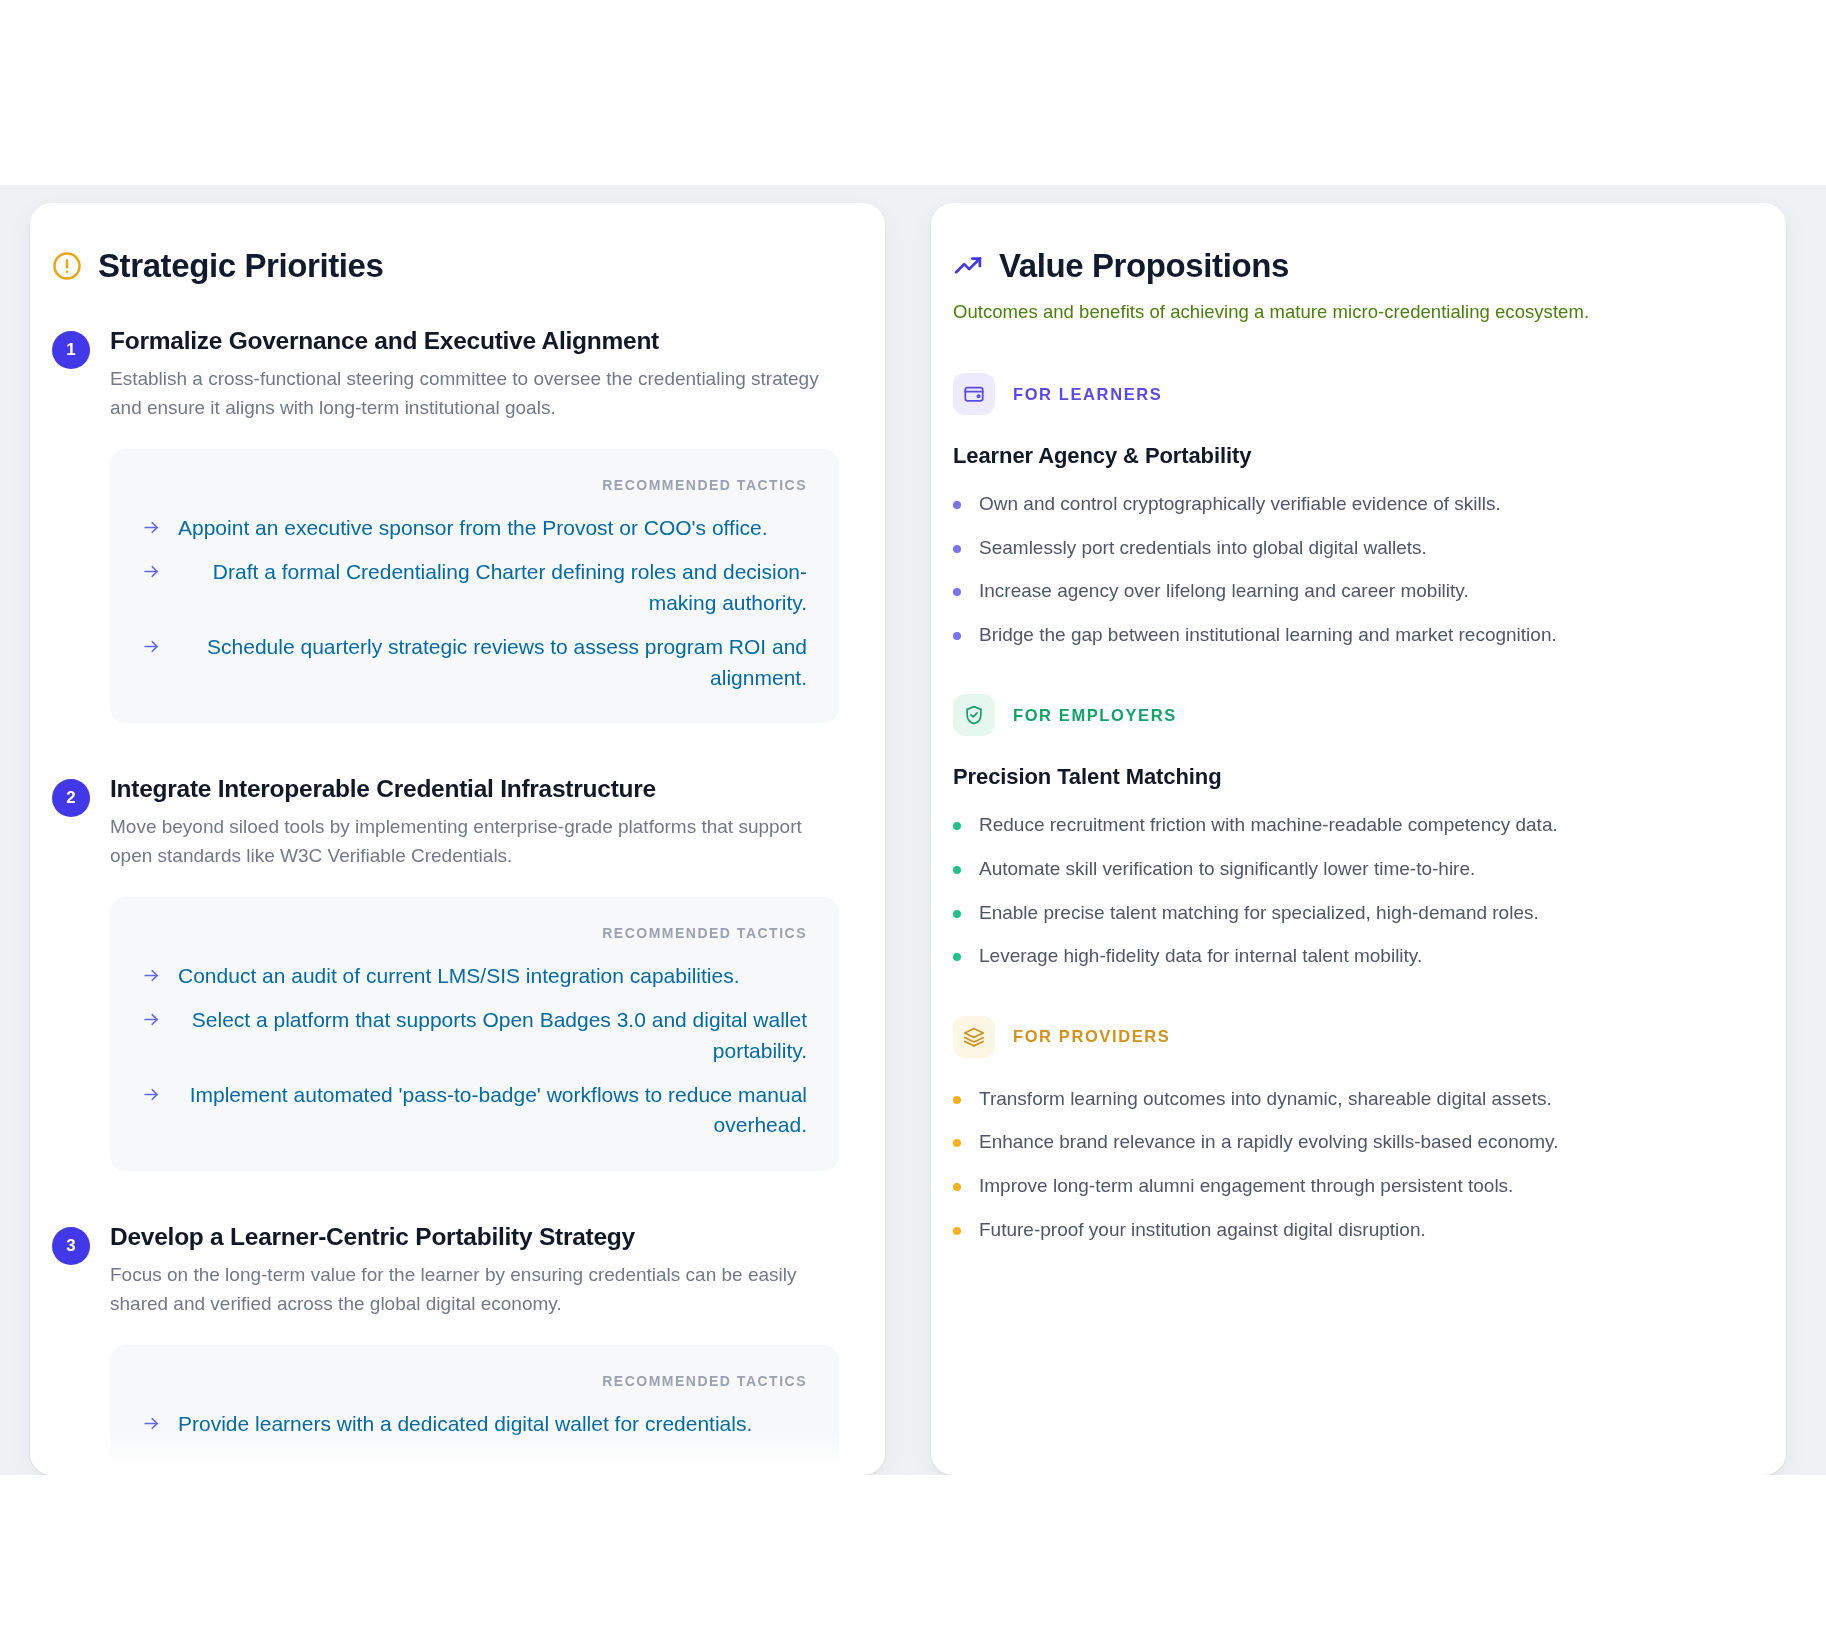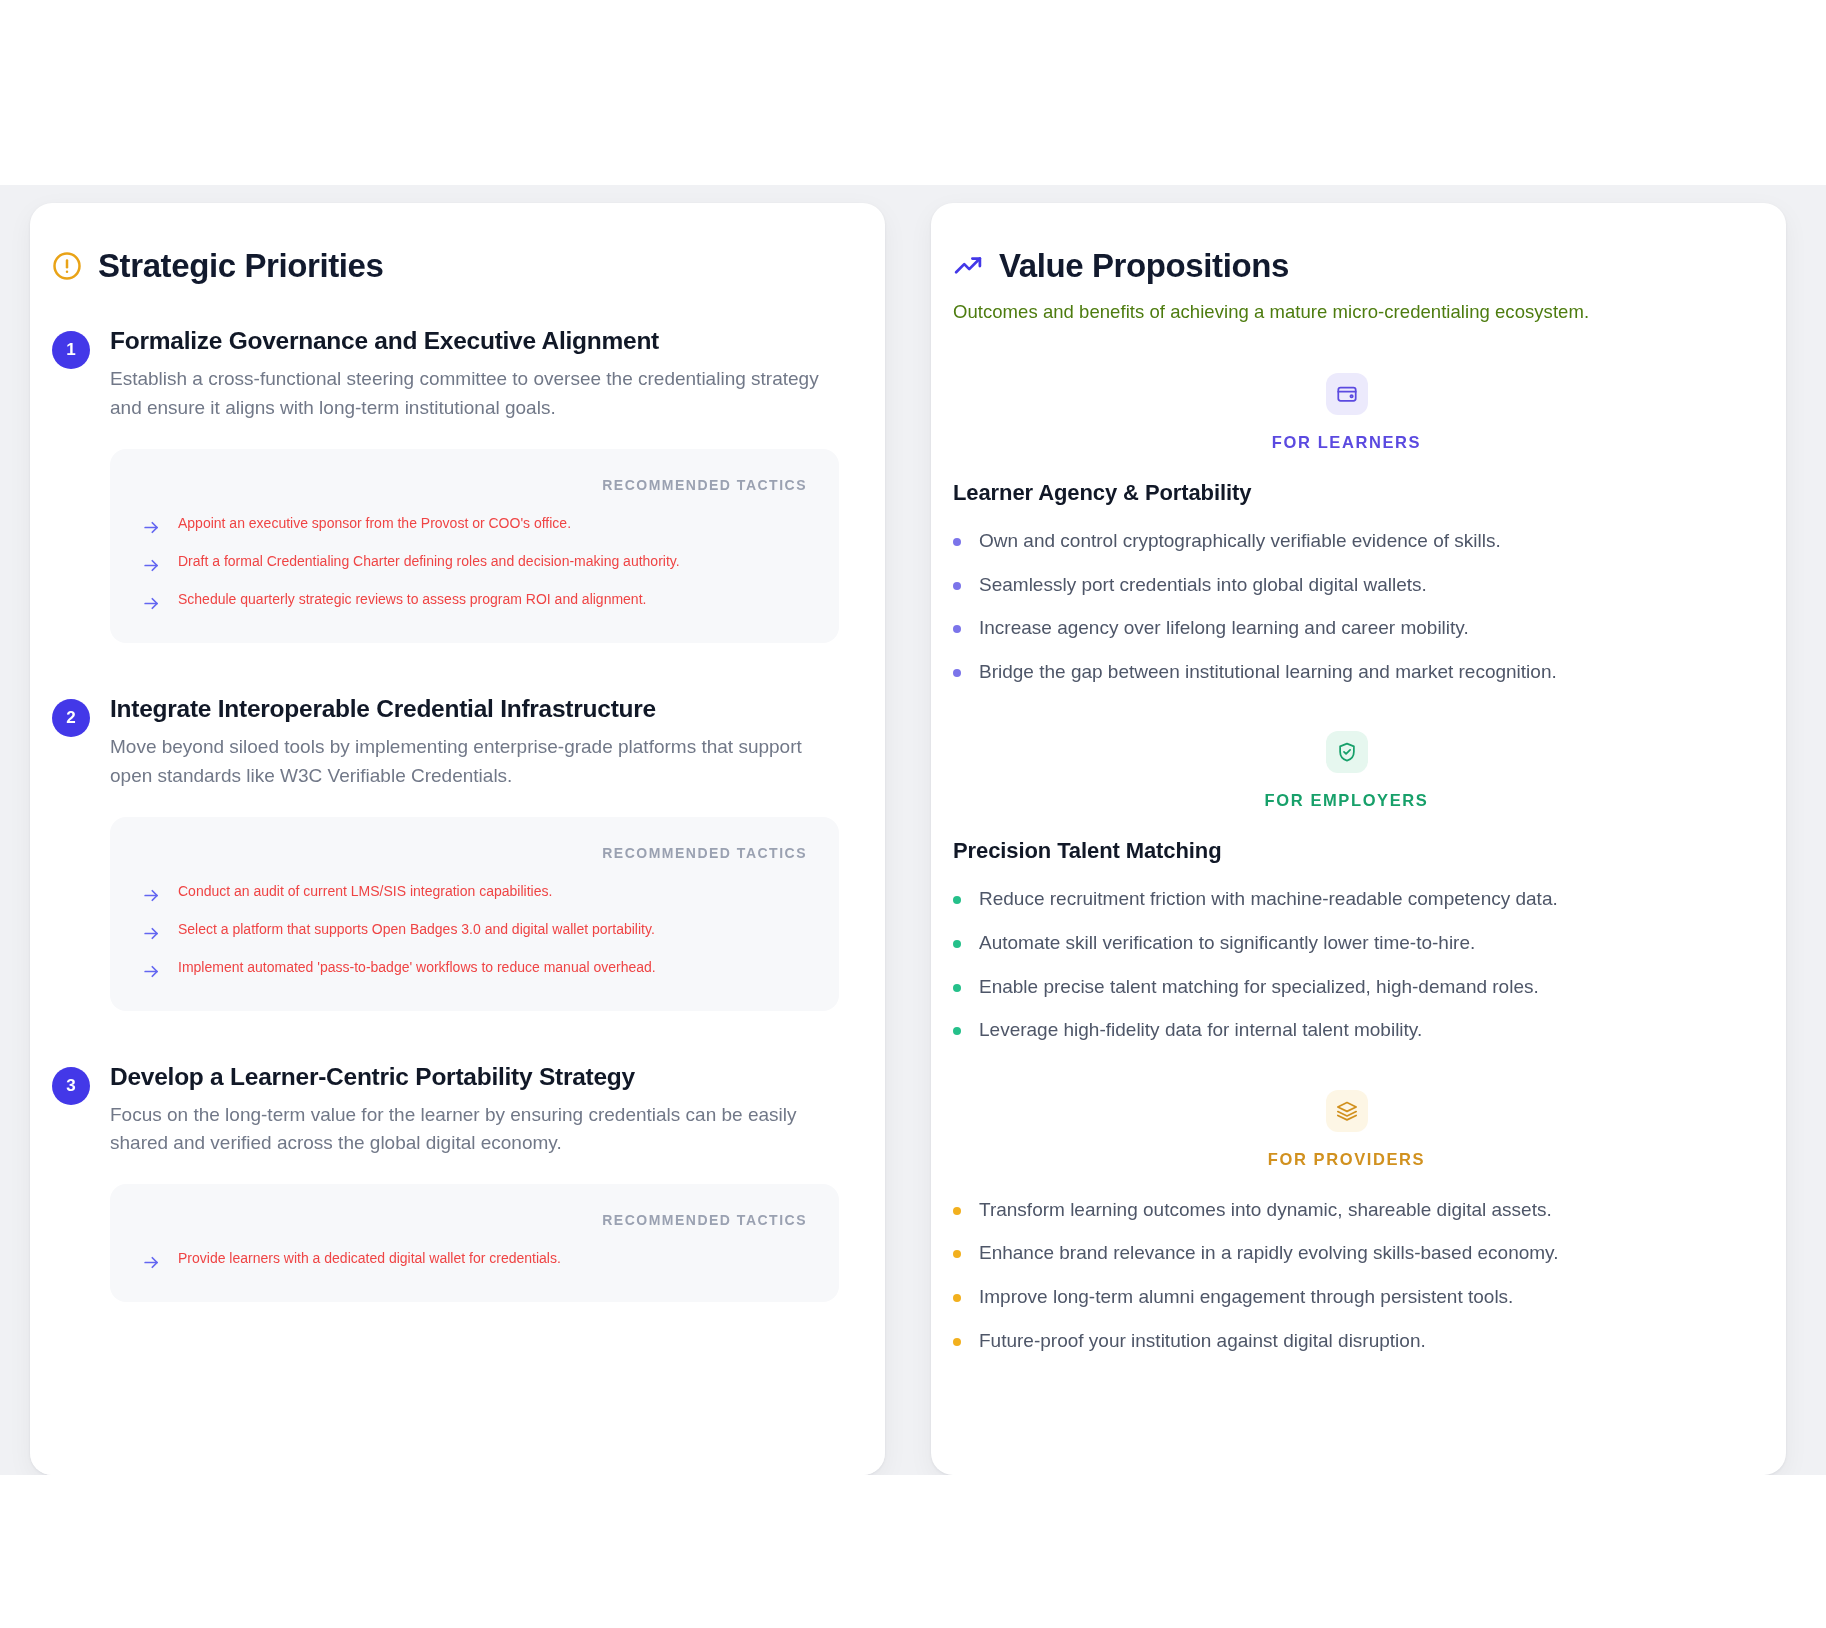--- a/index.html
+++ b/index.html
@@ -106,34 +106,33 @@
   }
   .tactic {
     display: flex;
     gap: 17px;
     margin-bottom: 14px;
     align-items: flex-start;
   }
   .tactic:last-child { margin-bottom: 0; }
   .tactic-arrow { flex: none; width: 19px; height: 19px; margin-top: 5px; display: block; }
   .tactic-text {
-    font-size: 14px;
+    font-size: 21px;
     line-height: 1.45;
-    color: #ef4444;
+    color: #0369a1;
   }
 
   
   .vp-group { margin-bottom: 46px; }
   .vp-group:last-child { margin-bottom: 0; }
   .vp-badge-row {
     display: flex;
     align-items: center;
     gap: 18px;
     margin-bottom: 28px;
-    flex-direction: column;
   }
   .vp-chip {
     width: 42px; height: 42px;
     border-radius: 12px;
     display: flex; align-items: center; justify-content: center;
     flex: none;
   }
   .vp-chip svg { width: 22px; height: 22px; display: block; }
   .vp-chip.learners  { background: #eceafc; }
   .vp-chip.employers { background: #e6f7ef; }

